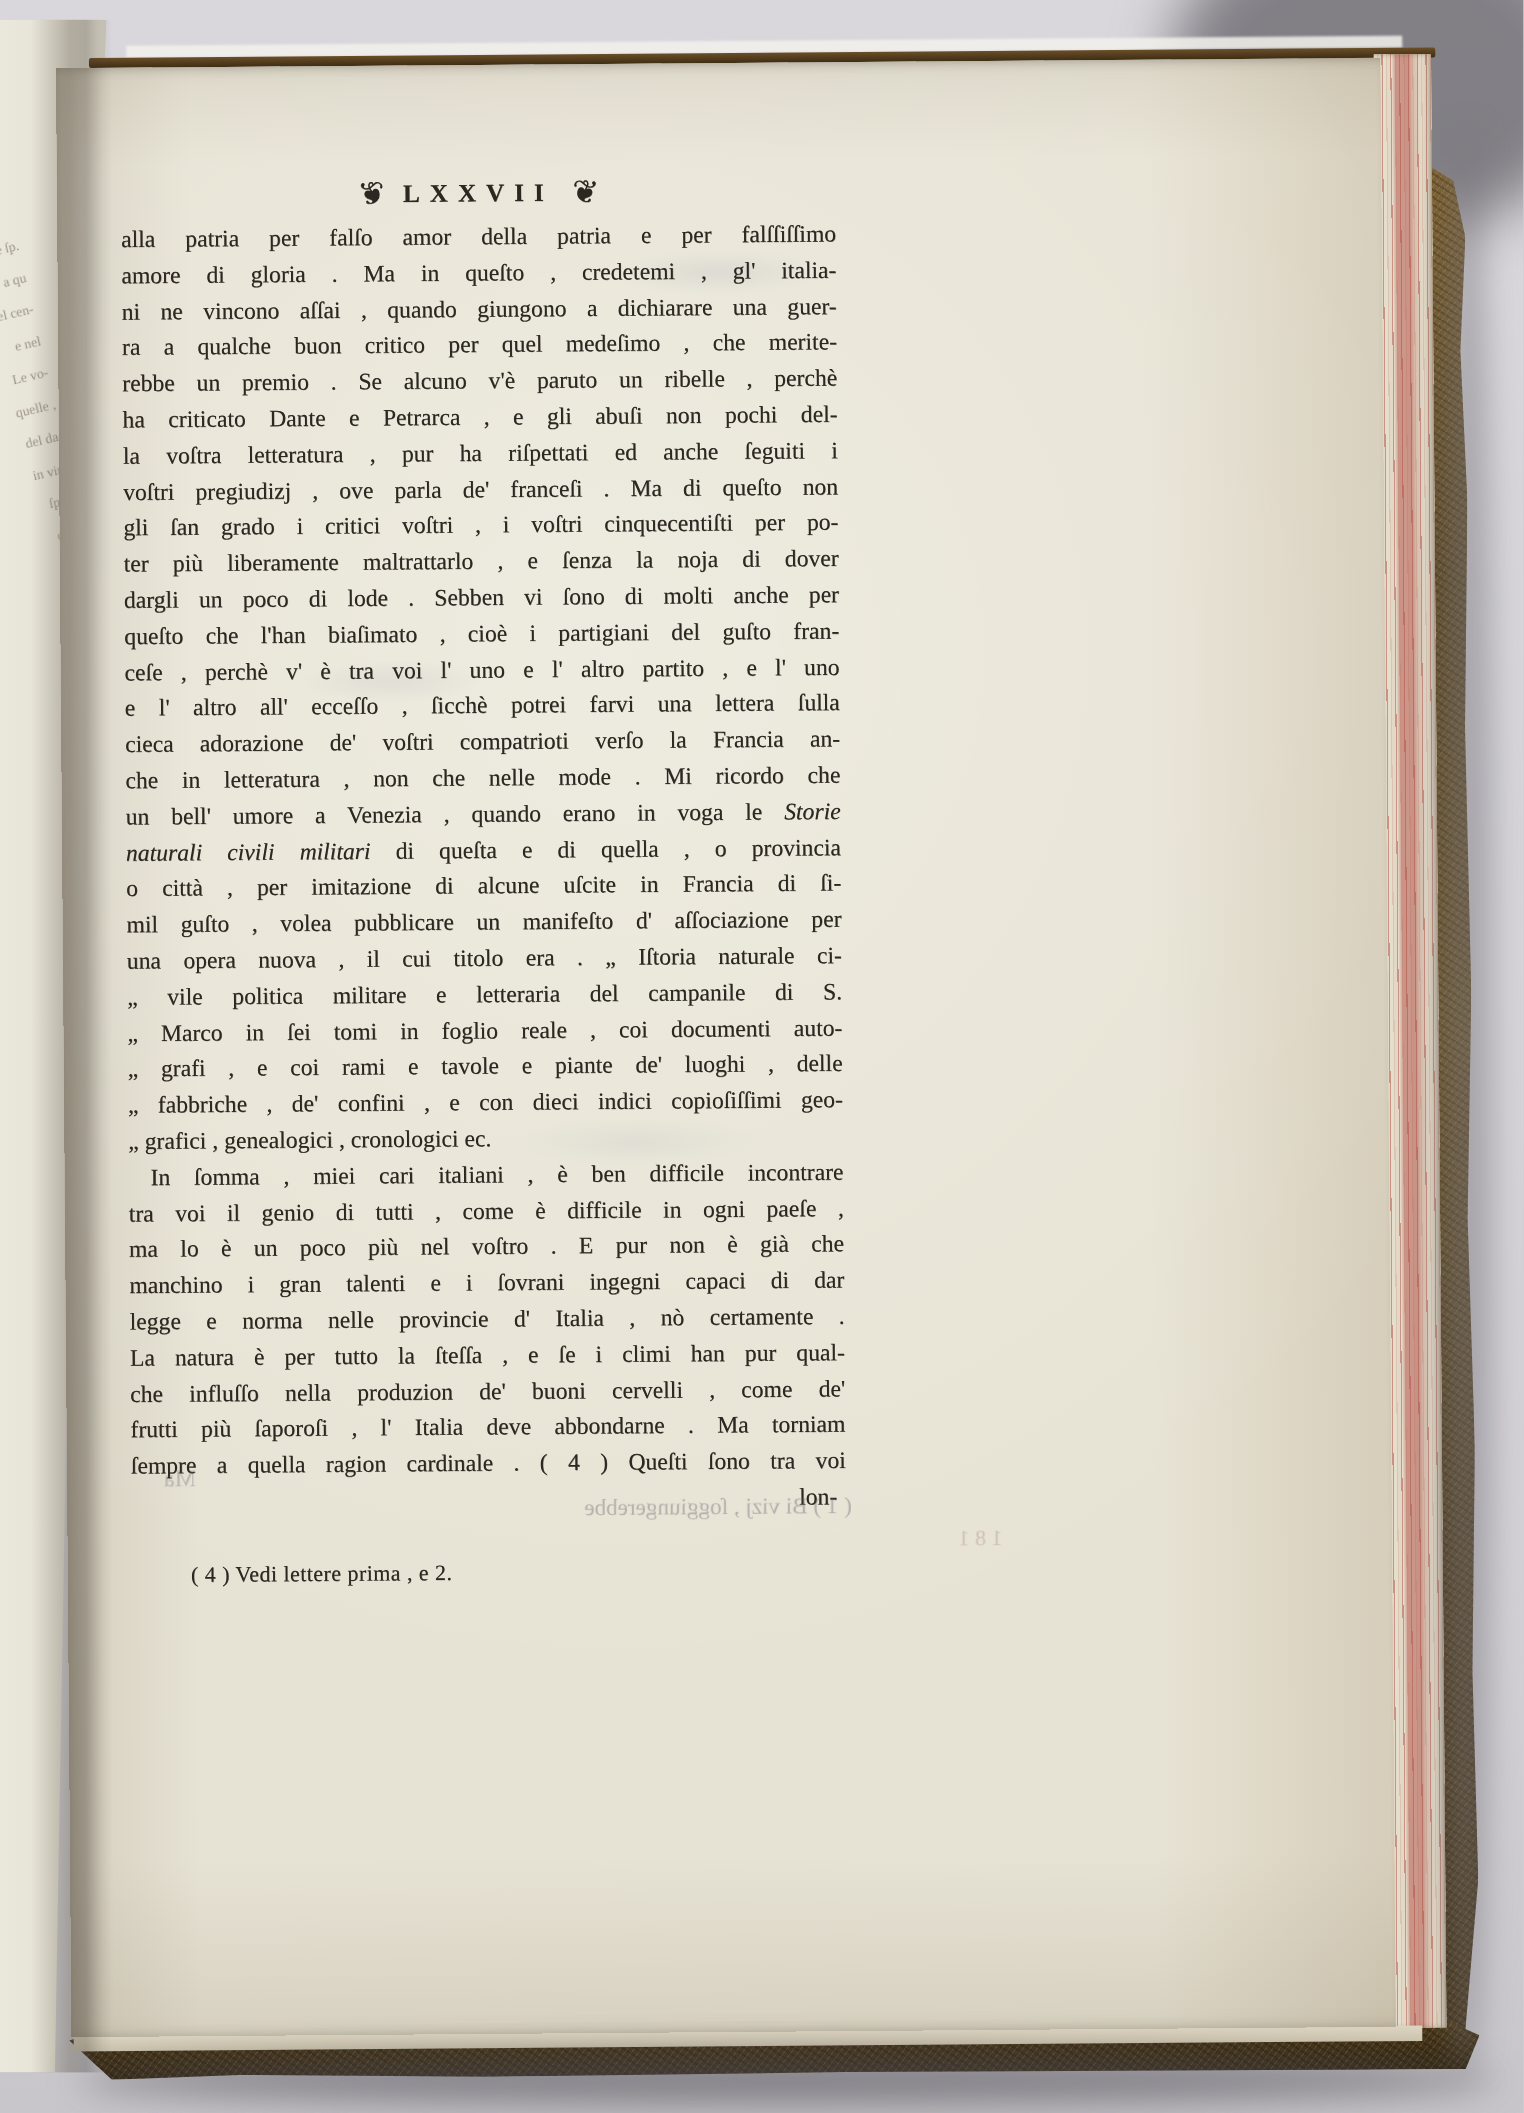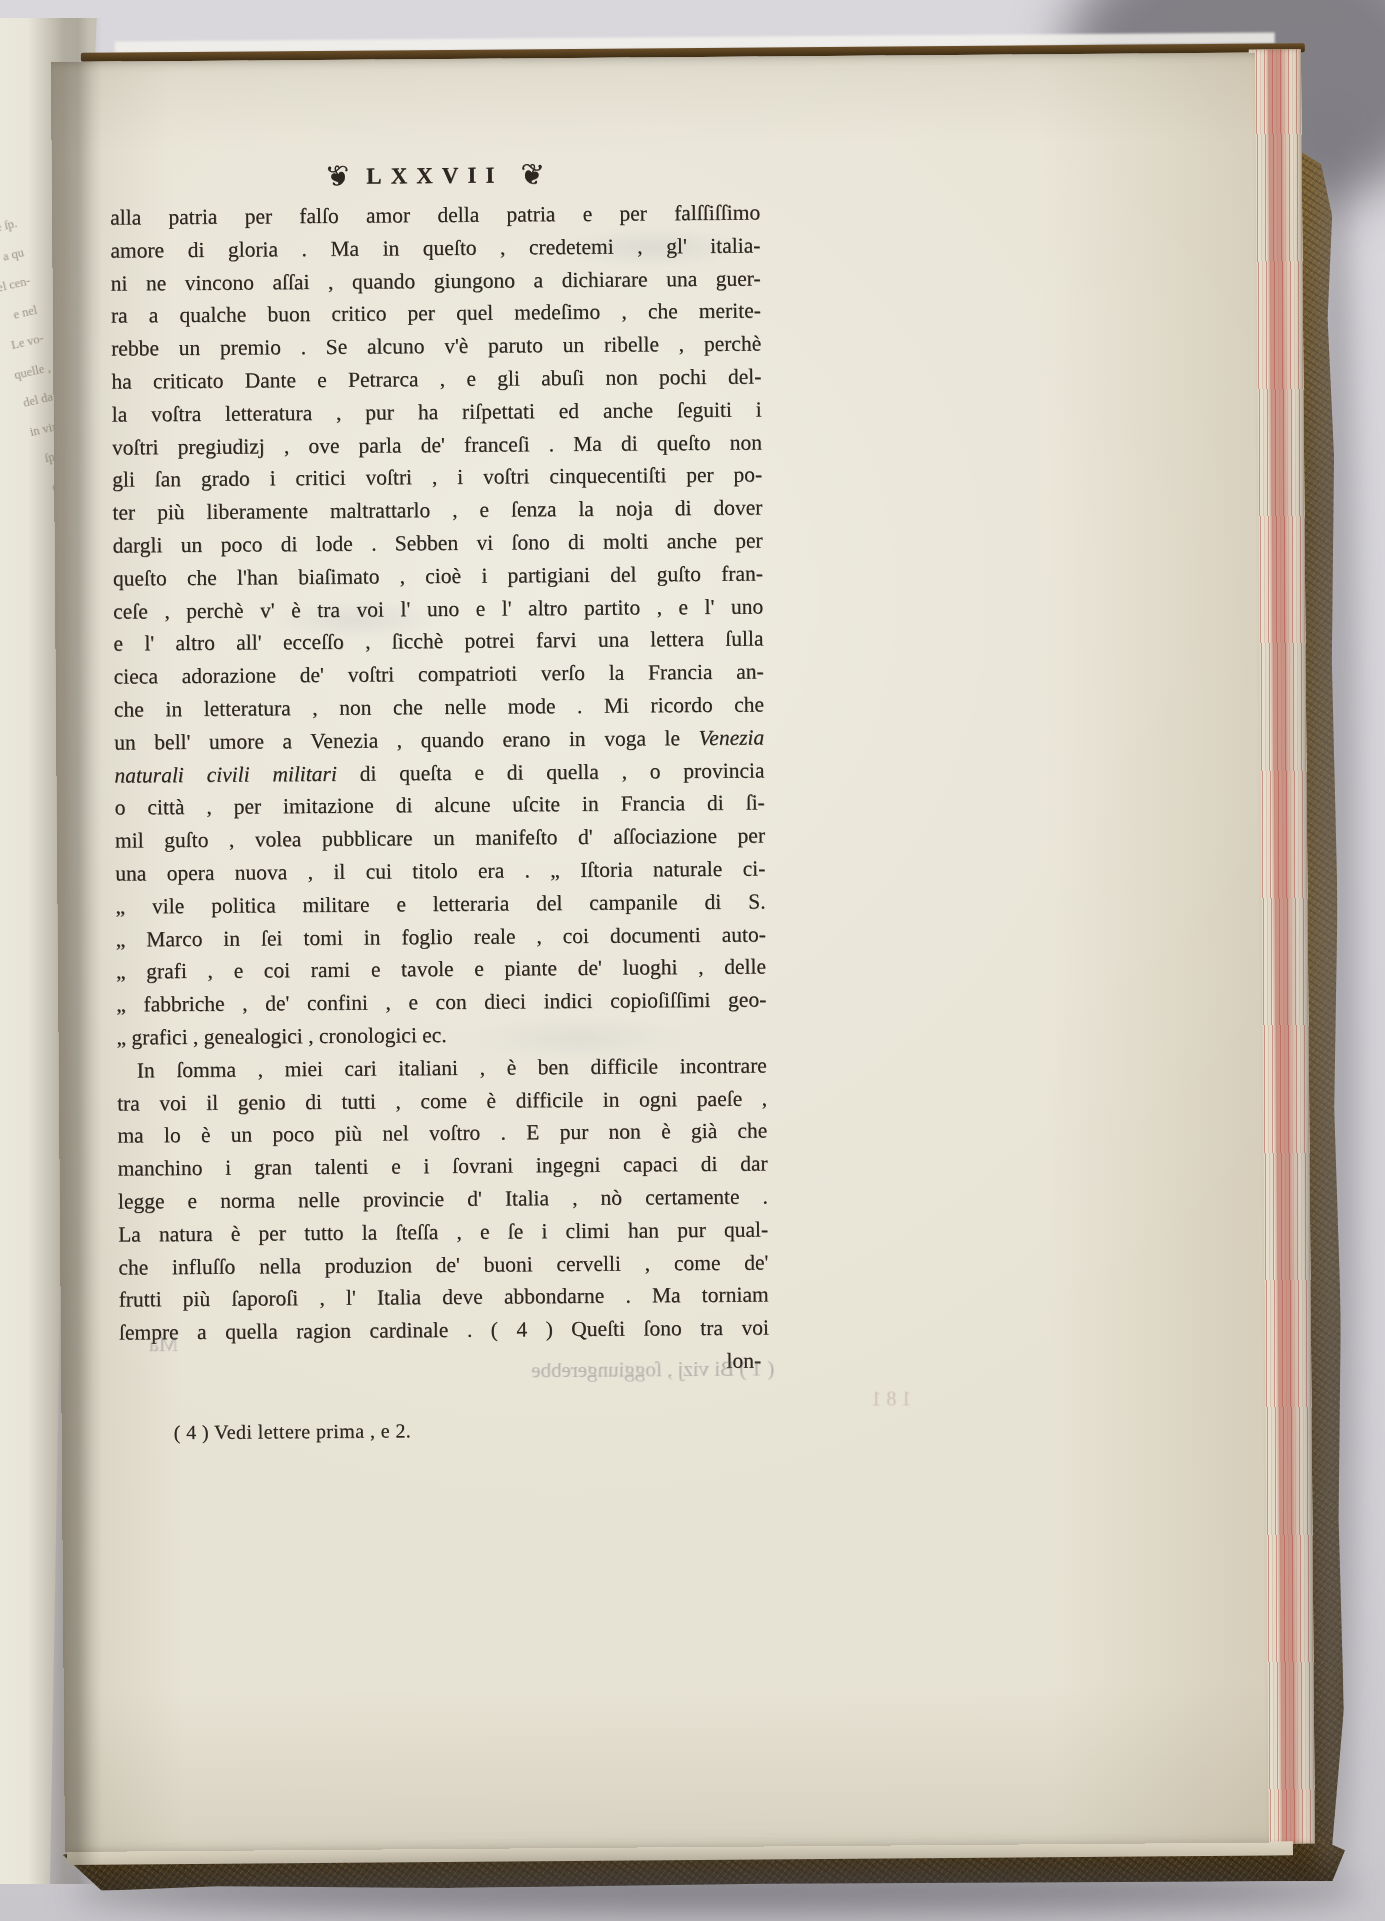--- a/index.html
+++ b/index.html
@@ -154,21 +154,21 @@
           <div class="line"><span>la voſtra letteratura , pur ha riſpettati ed anche ſeguiti i</span></div>
           <div class="line"><span>voſtri pregiudizj , ove parla de' franceſi . Ma di queſto non</span></div>
           <div class="line"><span>gli ſan grado i critici voſtri , i voſtri cinquecentiſti per po-</span></div>
           <div class="line"><span>ter più liberamente maltrattarlo , e ſenza la noja di dover</span></div>
           <div class="line"><span>dargli un poco di lode . Sebben vi ſono di molti anche per</span></div>
           <div class="line"><span>queſto che l'han biaſimato , cioè i partigiani del guſto fran-</span></div>
           <div class="line"><span>ceſe , perchè v' è tra voi l' uno e l' altro partito , e l' uno</span></div>
           <div class="line"><span>e l' altro all' ecceſſo , ſicchè potrei farvi una lettera ſulla</span></div>
           <div class="line"><span>cieca adorazione de' voſtri compatrioti verſo la Francia an-</span></div>
           <div class="line"><span>che in letteratura , non che nelle mode . Mi ricordo che</span></div>
-          <div class="line"><span>un bell' umore a Venezia , quando erano in voga le </span><span class="it">Venezia</span><span></span></div>
+          <div class="line"><span>un bell' umore a Venezia , quando erano in voga le </span><span class="it">Storie</span><span></span></div>
           <div class="line"><span></span><span class="it">naturali civili militari</span><span> di queſta e di quella , o provincia</span></div>
           <div class="line"><span>o città , per imitazione di alcune uſcite in Francia di ſi-</span></div>
           <div class="line"><span>mil guſto , volea pubblicare un manifeſto d' aſſociazione per</span></div>
           <div class="line"><span>una opera nuova , il cui titolo era . „ Iſtoria naturale ci-</span></div>
           <div class="line"><span>„ vile politica militare e letteraria del campanile di S.</span></div>
           <div class="line"><span>„ Marco in ſei tomi in foglio reale , coi documenti auto-</span></div>
           <div class="line"><span>„ grafi , e coi rami e tavole e piante de' luoghi , delle</span></div>
           <div class="line"><span>„ fabbriche , de' confini , e con dieci indici copioſiſſimi geo-</span></div>
           <div class="line nj"><span>„ grafici , genealogici , cronologici ec.</span></div>
           <div class="line ind"><span>In ſomma , miei cari italiani , è ben difficile incontrare</span></div>

